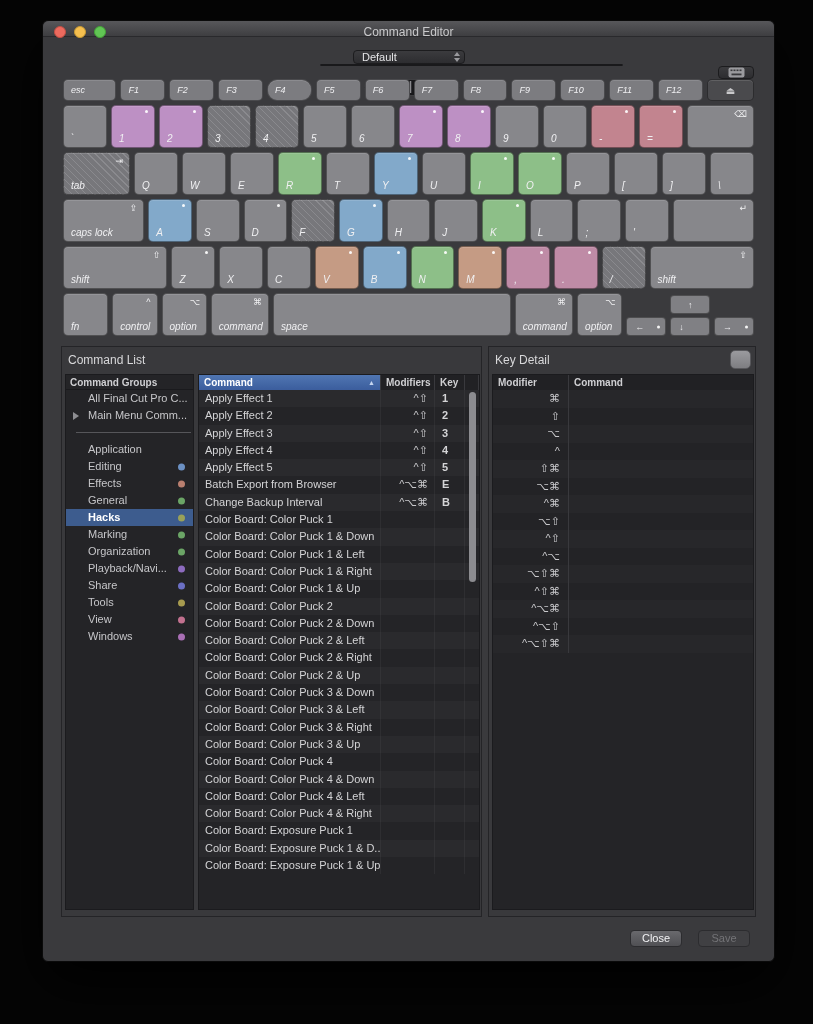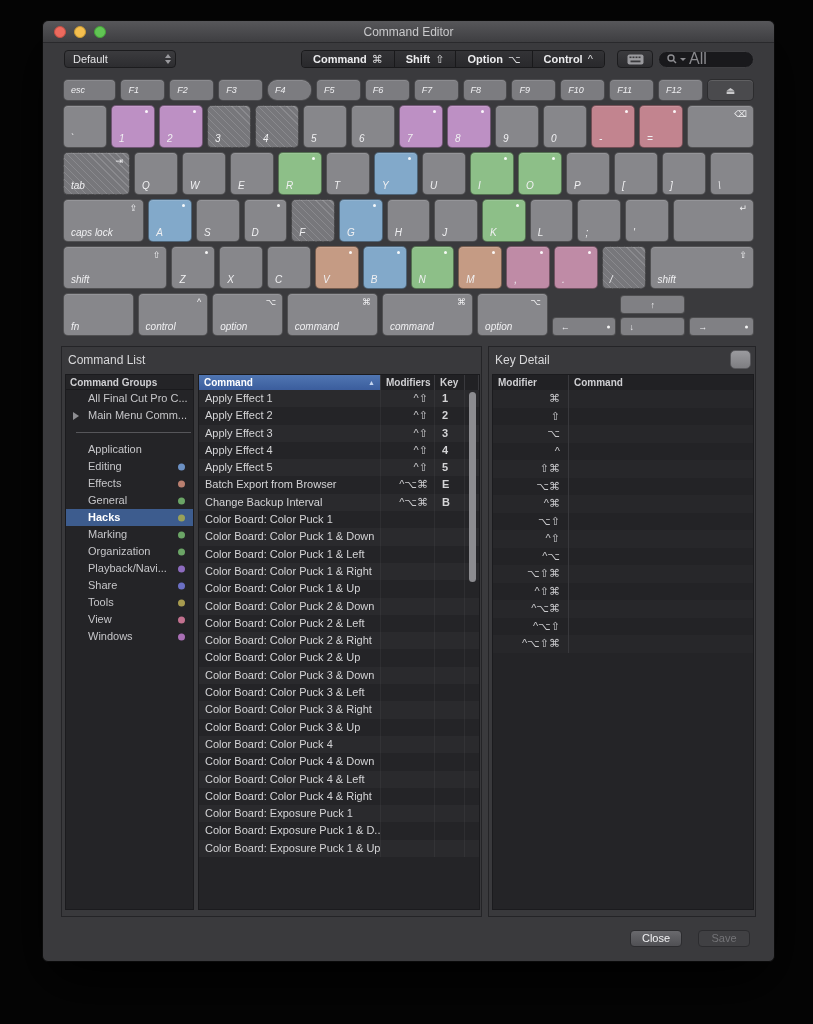--- a/index.html
+++ b/index.html
@@ -5,34 +5,34 @@
   * { margin:0; padding:0; box-sizing:border-box; }
   html,body { width:813px; height:1024px; background:#000; overflow:hidden;
     font-family:"Liberation Sans","DejaVu Sans",sans-serif; }
   .stage { position:relative; width:813px; height:1024px; background:#050505; }
 
   .window { position:absolute; left:42px; top:20px; width:733px; height:942px;
     background:#3a3a3d; border-radius:6px; border:1px solid #0a0a0a;
     box-shadow:0 22px 55px rgba(0,0,0,.9); }
 
   
-  .titlebar { position:absolute; left:0; top:0; right:0; height:22px;
+  .titlebar { position:absolute; left:0; top:0; right:0; height:16px;
     background:linear-gradient(#57575a,#3e3e41); border-radius:6px 6px 0 0;
     border-bottom:1px solid #29292c; }
   .lights { position:absolute; left:11px; top:5px; display:flex; gap:8px; }
   .light { width:12px; height:12px; border-radius:50%; }
   .light.red { background:#ec6a5e; border:1px solid #c24f44; }
   .light.yellow { background:#f5bf4f; border:1px solid #c89a33; }
   .light.green { background:#61c554; border:1px solid #45a238; }
   .title { position:absolute; left:0; right:0; top:0; height:22px; line-height:22px;
     text-align:center; font-size:12px; color:#c9c9cb; }
 
   
   .toolbar { position:absolute; left:21px; right:20px; top:29px; height:18px;
-    display:flex; align-items:center; }
+    display:flex; align-items:center;flex-direction:column; }
   .popup { width:112px; height:18px; background:linear-gradient(#3b3b3e,#2d2d30);
     border:1px solid #1c1c1e; border-radius:4px; display:flex; align-items:center;
     padding:0 4px 0 8px; color:#e4e4e6; font-size:11px; }
   .popup .val { flex:1; }
   .stepper { display:flex; flex-direction:column; align-items:center; line-height:4px; }
   .stepper b { width:0; height:0; border-left:3px solid transparent; border-right:3px solid transparent; }
   .stepper b.up { border-bottom:4px solid #9a9a9e; margin-bottom:2px; }
   .stepper b.dn { border-top:4px solid #9a9a9e; }
   .segments { display:flex; margin-left:125px; height:18px; border:1px solid #19191b;
     border-radius:4px; overflow:hidden; background:#2c2c2f; }
@@ -443,20 +443,23 @@
             <span class="sym">^</span>
           </div>
           <div class="key" style="flex: 1 1 0px;">
             <span class="klabel">option</span>
             <span class="sym">⌥</span>
           </div>
           <div class="key" style="flex: 1.3 1 0px;">
             <span class="klabel">command</span>
             <span class="sym">⌘</span>
           </div>
+          <div class="key" style="flex: 5.45 1 0px;">
+            <span class="klabel">space</span>
+          </div>
           <div class="key" style="flex: 1.3 1 0px;">
             <span class="klabel">command</span>
             <span class="sym">⌘</span>
           </div>
           <div class="key" style="flex: 1 1 0px;">
             <span class="klabel">option</span>
             <span class="sym">⌥</span>
           </div>
           <div class="arrows" style="flex: 2.95 1 0px;">
             <div class="acol">
@@ -582,20 +585,26 @@
               <div class="c-key"></div>
               <div class="c-sb"></div>
             </div>
             <div class="cmd-row">
               <div class="c-cmd">Color Board: Color Puck 1 &amp; Up</div>
               <div class="c-mod"></div>
               <div class="c-key"></div>
               <div class="c-sb"></div>
             </div>
             <div class="cmd-row">
+              <div class="c-cmd">Color Board: Color Puck 2</div>
+              <div class="c-mod"></div>
+              <div class="c-key"></div>
+              <div class="c-sb"></div>
+            </div>
+            <div class="cmd-row">
               <div class="c-cmd">Color Board: Color Puck 2 &amp; Down</div>
               <div class="c-mod"></div>
               <div class="c-key"></div>
               <div class="c-sb"></div>
             </div>
             <div class="cmd-row">
               <div class="c-cmd">Color Board: Color Puck 2 &amp; Left</div>
               <div class="c-mod"></div>
               <div class="c-key"></div>
               <div class="c-sb"></div>

